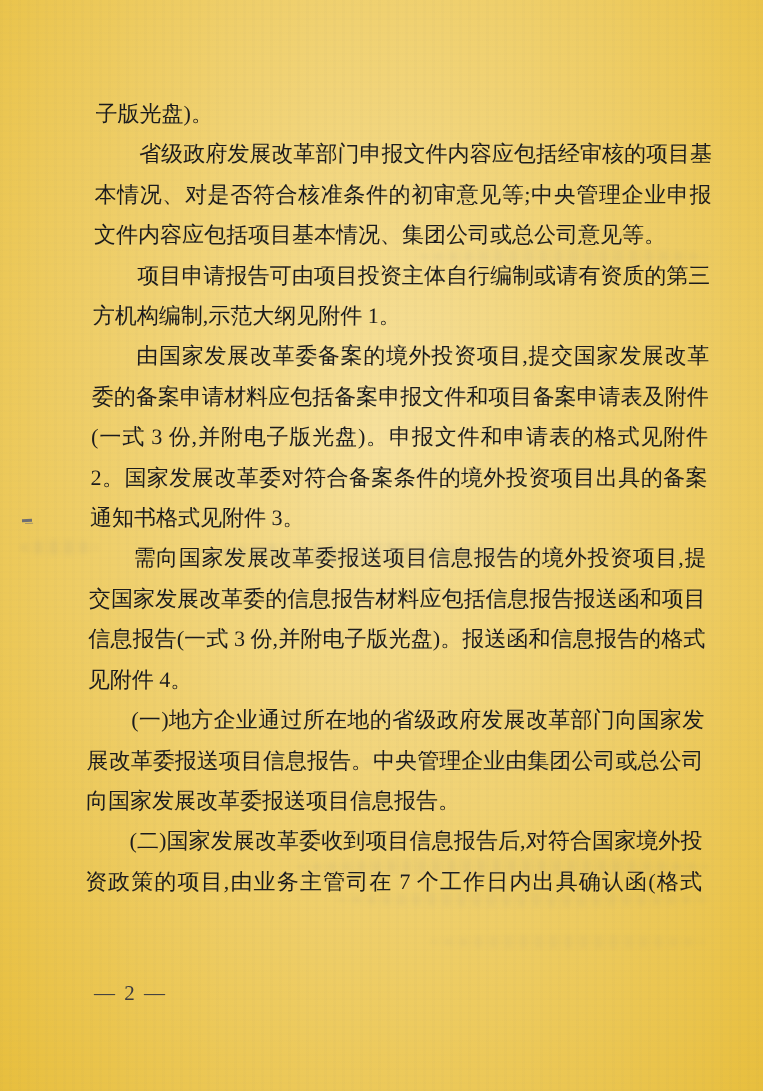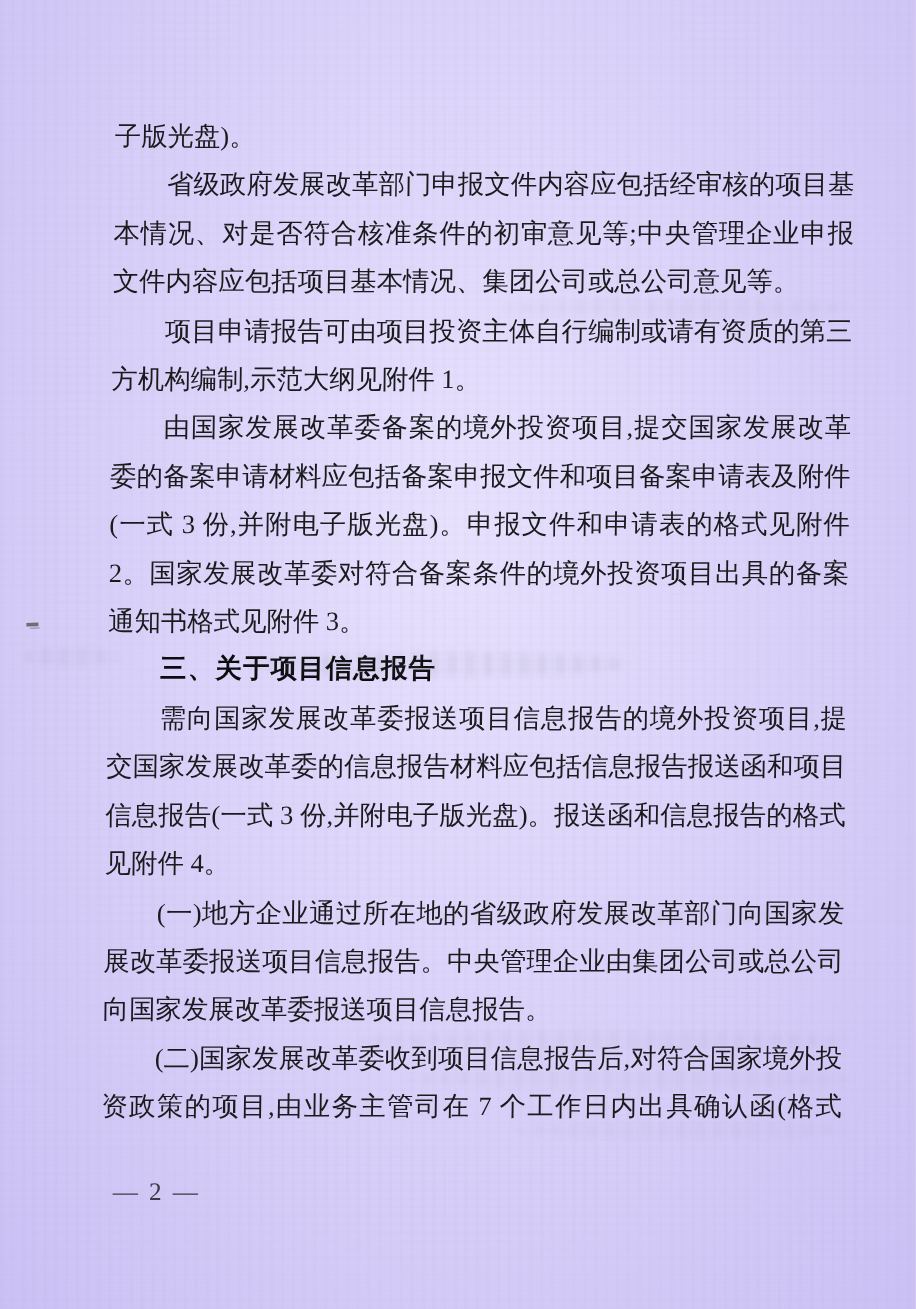--- a/index.html
+++ b/index.html
@@ -10,21 +10,21 @@
     width: 763px;
     height: 1091px;
     overflow: hidden;
     background: #e9e9e7;
     font-family: "Liberation Serif", serif;
   }
   .paper {
     position: relative;
     width: 763px;
     height: 1091px;
-    background: #c4b5fd;
+    background: #eab308;
     overflow: hidden;
   }
   
   .paper::before {
     content: "";
     position: absolute;
     inset: 0;
     background:
       repeating-linear-gradient(90deg, rgba(120,120,115,0.022) 0 3px, rgba(255,255,255,0) 3px 9px),
       repeating-linear-gradient(0deg, rgba(130,130,125,0.016) 0 2px, rgba(255,255,255,0) 2px 7px),
@@ -106,21 +106,20 @@
 </head>
 <body>
 
 <div class="paper">
 
   <div class="doc">
     <p class="para no-indent">子版光盘)。</p>
     <p class="para">省级政府发展改革部门申报文件内容应包括经审核的项目基本情况、对是否符合核准条件的初审意见等;中央管理企业申报文件内容应包括项目基本情况、集团公司或总公司意见等。</p>
     <p class="para">项目申请报告可由项目投资主体自行编制或请有资质的第三方机构编制,示范大纲见附件 1。</p>
     <p class="para">由国家发展改革委备案的境外投资项目,提交国家发展改革委的备案申请材料应包括备案申报文件和项目备案申请表及附件(一式 3 份,并附电子版光盘)。申报文件和申请表的格式见附件 2。国家发展改革委对符合备案条件的境外投资项目出具的备案通知书格式见附件 3。</p>
-    <p class="heading">三、关于项目信息报告</p>
     <p class="para">需向国家发展改革委报送项目信息报告的境外投资项目,提交国家发展改革委的信息报告材料应包括信息报告报送函和项目信息报告(一式 3 份,并附电子版光盘)。报送函和信息报告的格式见附件 4。</p>
     <p class="para">(一)地方企业通过所在地的省级政府发展改革部门向国家发展改革委报送项目信息报告。中央管理企业由集团公司或总公司向国家发展改革委报送项目信息报告。</p>
     <p class="para fill-last">(二)国家发展改革委收到项目信息报告后,对符合国家境外投资政策的项目,由业务主管司在 7 个工作日内出具确认函(格式</p>
   </div>
 
   <div class="page-number">— 2 —</div>
 
   <div class="artifact-dash"></div>
   <div class="smudge s1"></div>
   <div class="smudge s2"></div>

